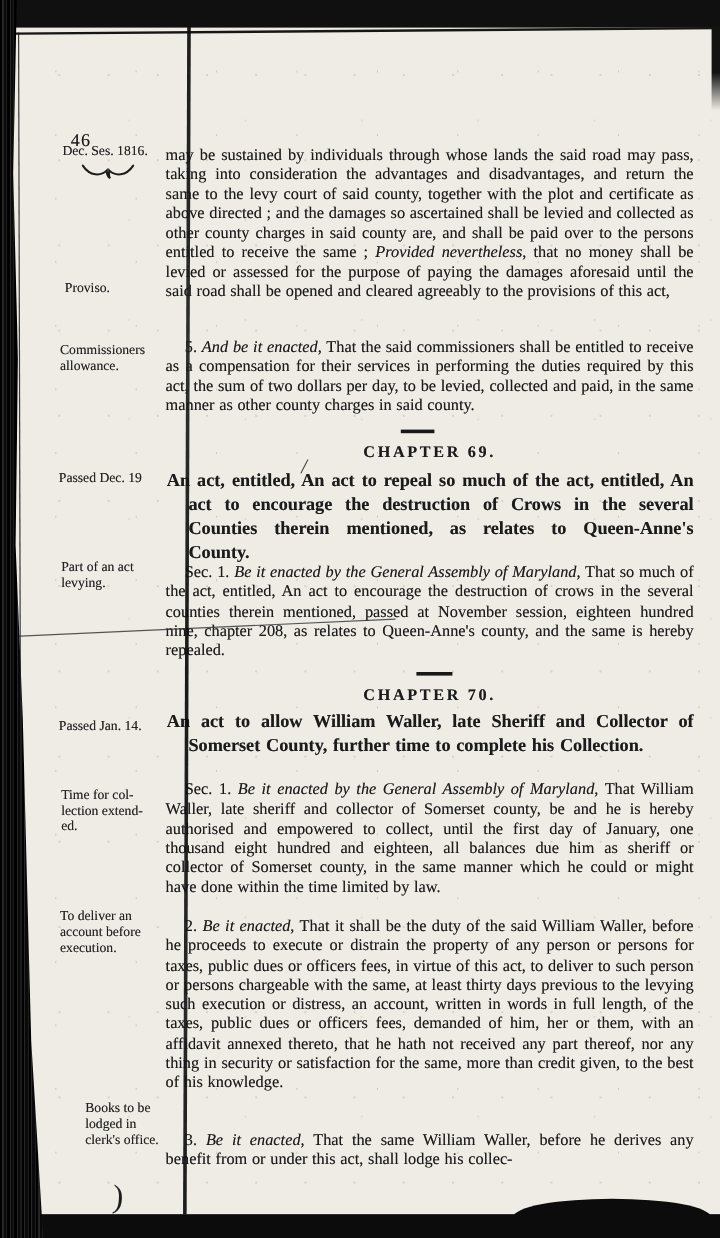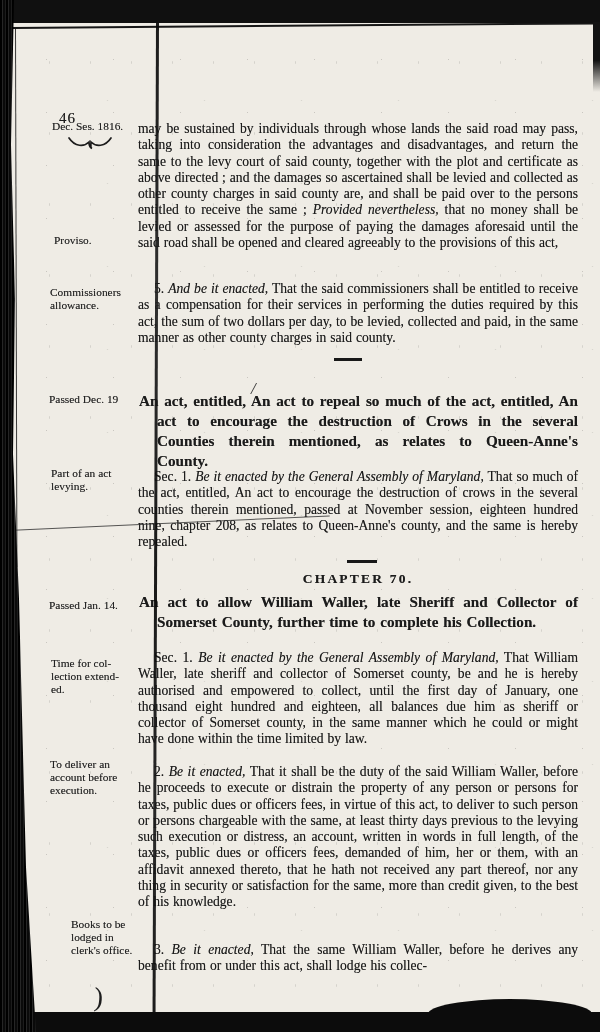--- a/index.html
+++ b/index.html
@@ -90,20 +90,21 @@
 
   <div class="abs txt body-block z3" style="top:99px;">
     <span>may be sustained by individuals through whose lands the said road may pass, taking into consideration the advantages and disadvantages, and return the same to the levy court of said county, together with the plot and certificate as above directed ; and the damages so ascertained shall be levied and collected as other county charges in said county are, and shall be paid over to the persons entitled to receive the same ; </span><span class="it">Provided nevertheless,</span><span> that no money shall be levied or assessed for the purpose of paying the damages aforesaid until the said road shall be opened and cleared agreeably to the provisions of this act,</span>
   </div>
 
   <div class="abs txt body-block indent z3" style="top:259px;">
     <span>5. </span><span class="it">And be it enacted,</span><span> That the said commissioners shall be entitled to receive as a compensation for their services in performing the duties required by this act, the sum of two dollars per day, to be levied, collected and paid, in the same manner as other county charges in said county.</span>
   </div>
 
   <div class="abs chap-rule" style="left:328px;top:336px;width:28px;"></div>
+  <div class="abs txt chap-head z3" style="top:347px;">CHAPTER 69.</div>
   <div class="abs txt act-title z3" style="top:369px;">An act, entitled, An act to repeal so much of the act, entitled, An act to encourage the destruction of Crows in the several Counties therein mentioned, as relates to Queen-Anne's County.</div>
   <div class="abs txt body-block indent z3" style="top:447px;">
     <span>Sec. 1. </span><span class="it">Be it enacted by the General Assembly of Maryland,</span><span> That so much of the act, entitled, An act to encourage the destruction of crows in the several counties therein mentioned, passed at November session, eighteen hundred nine, chapter 208, as relates to Queen-Anne's county, and the same is hereby repealed.</span>
   </div>
 
   <div class="abs chap-rule" style="left:341px;top:538px;width:30px;"></div>
   <div class="abs txt chap-head z3" style="top:549px;">CHAPTER 70.</div>
   <div class="abs txt act-title z3" style="top:570px;">An act to allow William Waller, late Sheriff and Collector of Somerset County, further time to complete his Collection.</div>
   <div class="abs txt body-block indent z3" style="top:628px;">
     <span>Sec. 1. </span><span class="it">Be it enacted by the General Assembly of Maryland,</span><span> That William Waller, late sheriff and collector of Somerset county, be and he is hereby authorised and empowered to collect, until the first day of January, one thousand eight hundred and eighteen, all balances due him as sheriff or collector of Somerset county, in the same manner which he could or might have done within the time limited by law.</span>

